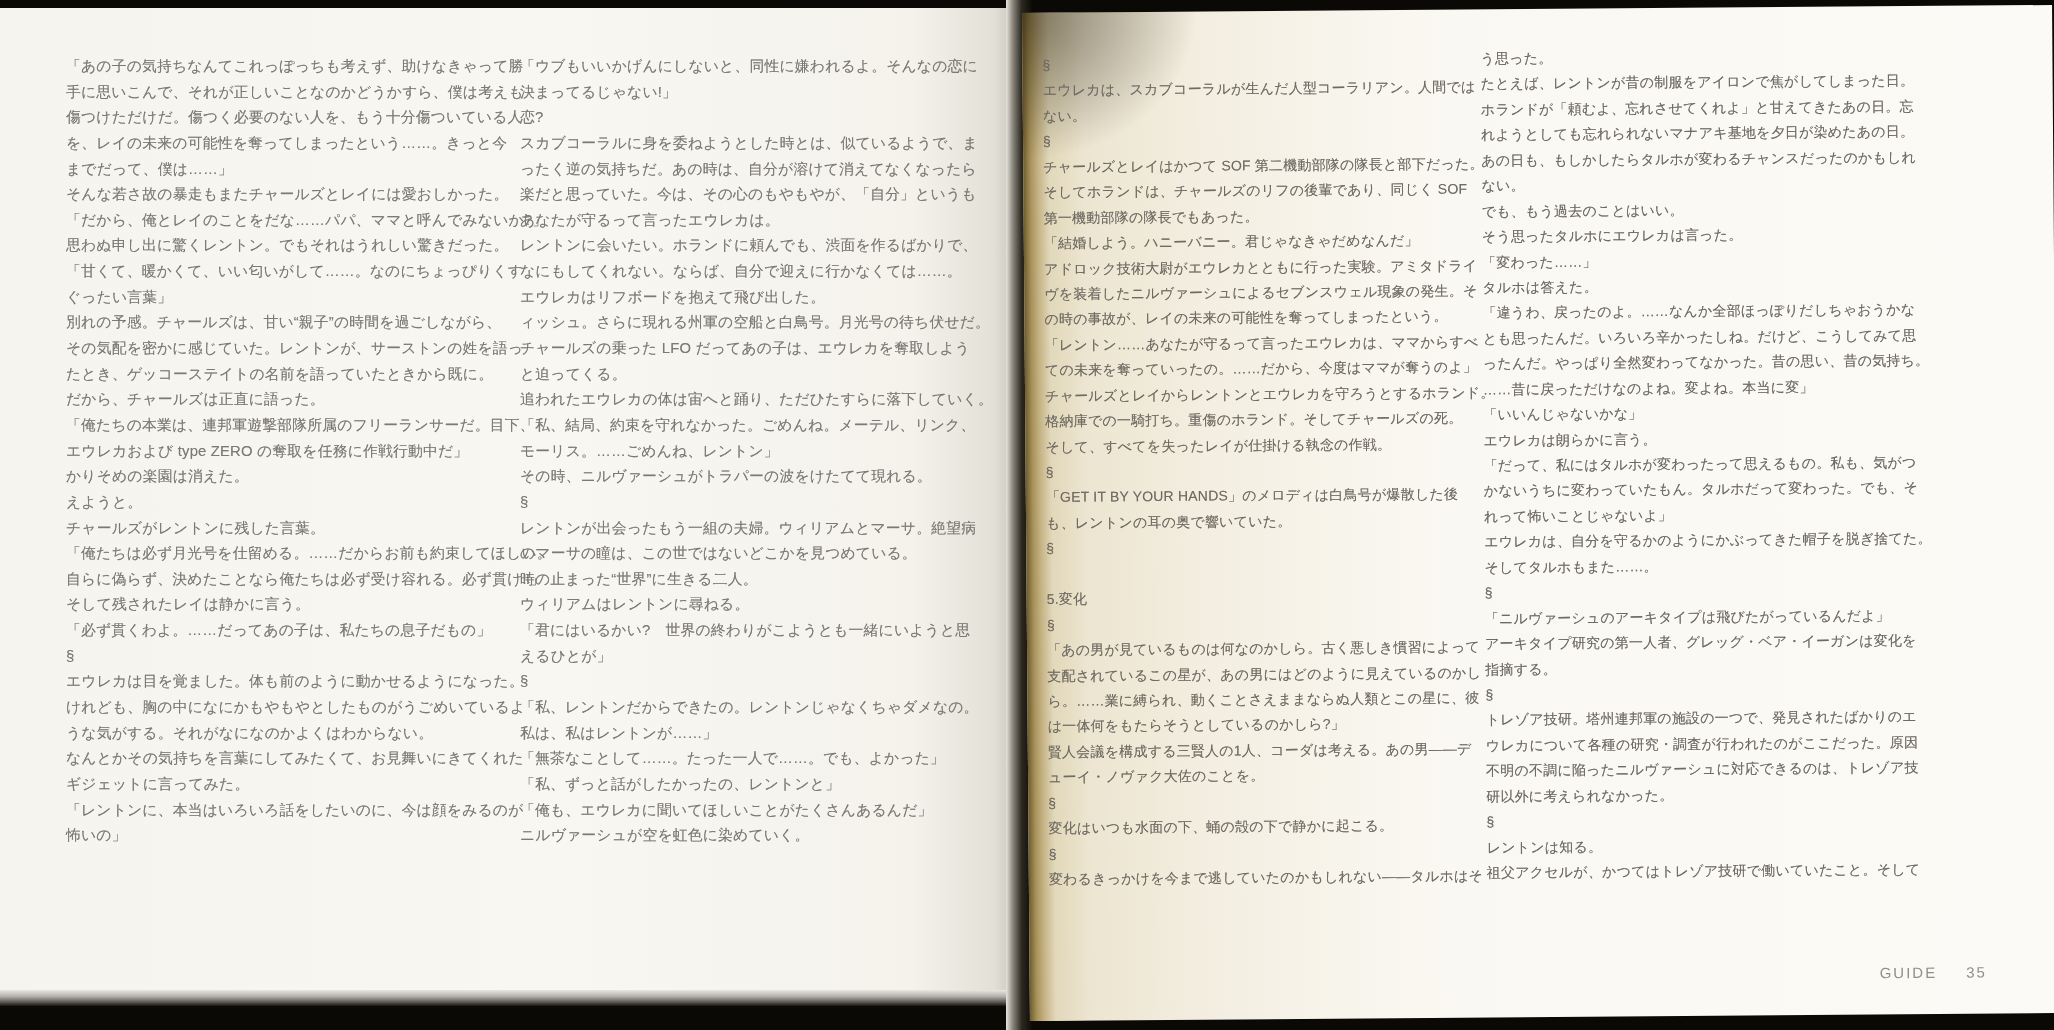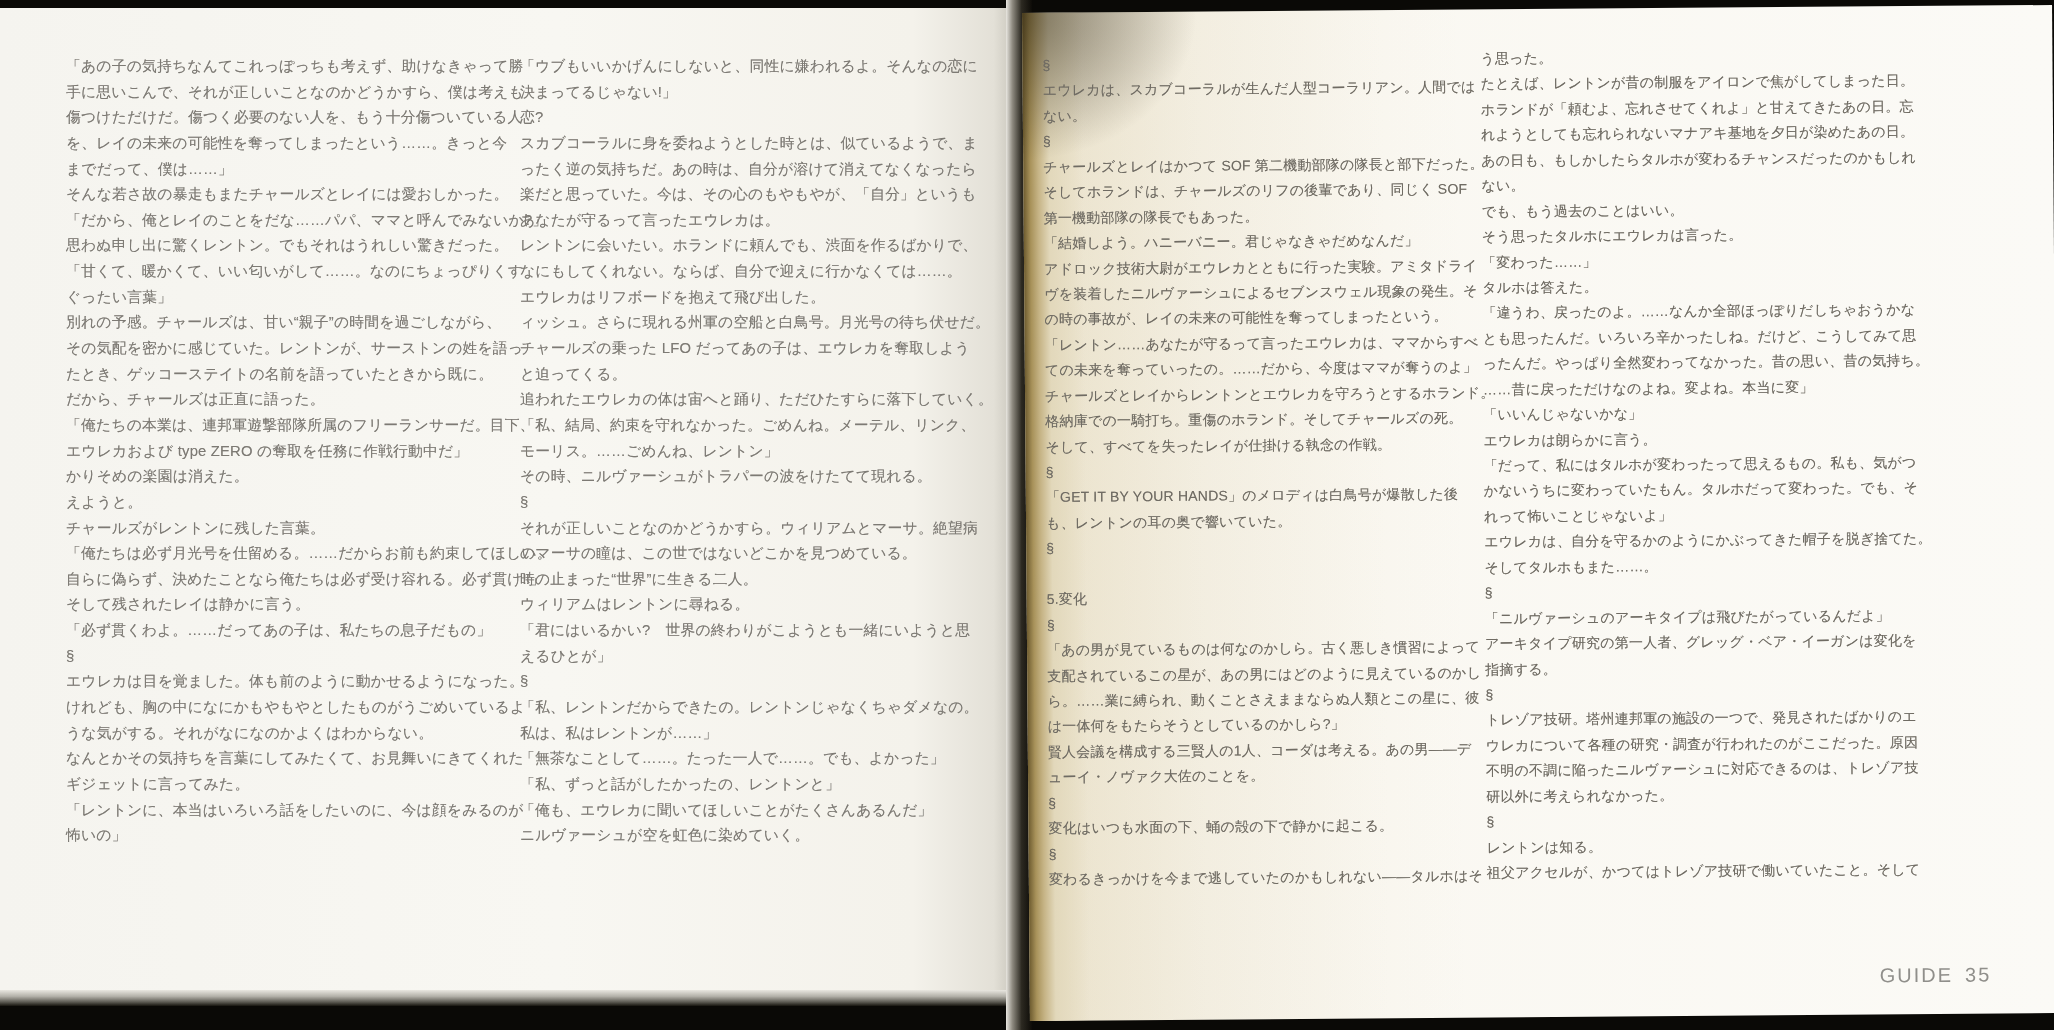--- a/index.html
+++ b/index.html
@@ -41,21 +41,21 @@
   .page-right .col{color:var(--ink-right);font-size:14px;letter-spacing:0.2px;
     text-shadow:0 0 0.6px rgba(111,107,99,0.55);}
   .page-right .col .tline{height:25.45px;line-height:25.45px;}
   #col1{left:66px;top:46px;width:448px;}
   #col2{left:520px;top:46px;width:458px;}
   #col3{left:20px;top:40px;width:425px;}
   #col4{left:458px;top:37px;width:432px;}
 
   
   .footer{position:absolute;left:850px;top:958px;color:var(--footer-ink);
-    font-size:20px;letter-spacing:2px;display:flex;gap:12px;}
+    font-size:15px;letter-spacing:2px;display:flex;gap:29px;}
 </style>
 </head>
 <body>
 
 <div class="stage">
 
   <div class="page-left">
     <div class="col" id="col1">
         <div class="tline">「あの子の気持ちなんてこれっぽっちも考えず、助けなきゃって勝</div>
         <div class="tline">手に思いこんで、それが正しいことなのかどうかすら、僕は考えも</div>
@@ -101,21 +101,21 @@
         <div class="tline">なにもしてくれない。ならば、自分で迎えに行かなくては……。</div>
         <div class="tline">エウレカはリフボードを抱えて飛び出した。</div>
         <div class="tline">ィッシュ。さらに現れる州軍の空船と白鳥号。月光号の待ち伏せだ。</div>
         <div class="tline">チャールズの乗った LFO だってあの子は、エウレカを奪取しよう</div>
         <div class="tline">と迫ってくる。</div>
         <div class="tline">追われたエウレカの体は宙へと踊り、ただひたすらに落下していく。</div>
         <div class="tline">「私、結局、約束を守れなかった。ごめんね。メーテル、リンク、</div>
         <div class="tline">モーリス。……ごめんね、レントン」</div>
         <div class="tline">その時、ニルヴァーシュがトラパーの波をけたてて現れる。</div>
         <div class="tline">§</div>
-        <div class="tline">それが正しいことなのかどうかすら。ウィリアムとマーサ。絶望病</div>
+        <div class="tline">レントンが出会ったもう一組の夫婦。ウィリアムとマーサ。絶望病</div>
         <div class="tline">のマーサの瞳は、この世ではないどこかを見つめている。</div>
         <div class="tline">時の止まった“世界”に生きる二人。</div>
         <div class="tline">ウィリアムはレントンに尋ねる。</div>
         <div class="tline">「君にはいるかい?　世界の終わりがこようとも一緒にいようと思</div>
         <div class="tline">えるひとが」</div>
         <div class="tline">§</div>
         <div class="tline">「私、レントンだからできたの。レントンじゃなくちゃダメなの。</div>
         <div class="tline">私は、私はレントンが……」</div>
         <div class="tline">「無茶なことして……。たった一人で……。でも、よかった」</div>
         <div class="tline">「私、ずっと話がしたかったの、レントンと」</div>

